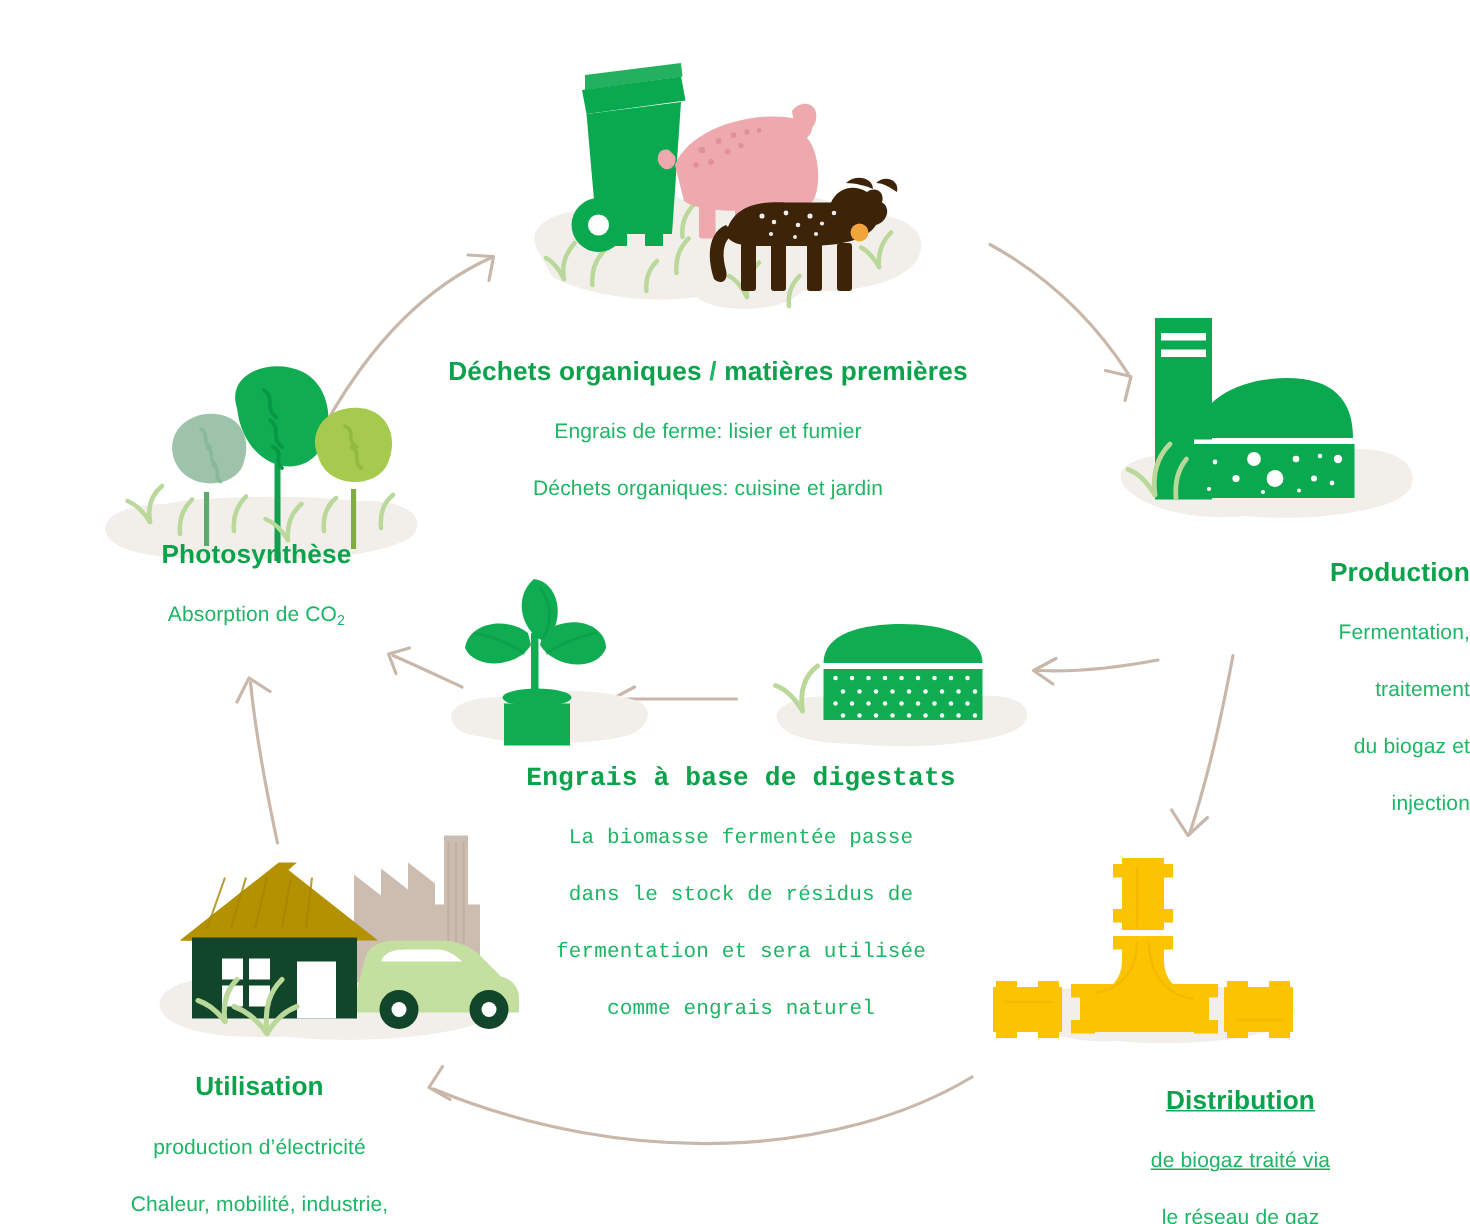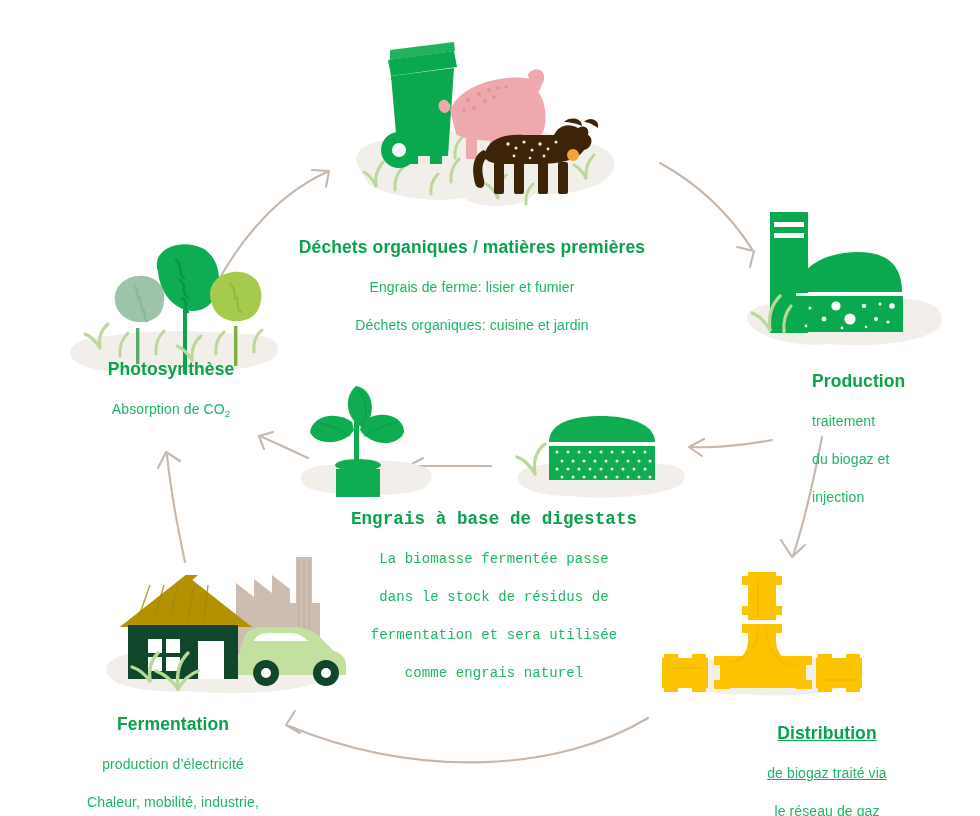--- a/index.html
+++ b/index.html
@@ -22,21 +22,21 @@
   .txt .ttl{
     font-weight:bold;
     color:#0ba24c;
     display:block;
     font-size:17.5px;
     letter-spacing:.1px;
     margin-bottom:1px;
   }
   .txt .ln{display:block;font-size:14px;color:#1db665;letter-spacing:.1px;margin-top:19px;}
   .center-al{text-align:center;}
-  .left-al{text-align:left;}
+  .left-al{text-align:right;}
   .slash{color:#1db665;font-weight:bold;}
   sub{font-size:.68em;vertical-align:-.28em;}
 </style>
 </head>
 <body>
 
 <div id="stage">
 
   <svg id="arrows" viewBox="0 0 980 816">
     <defs>
@@ -411,33 +411,34 @@
   </div>
 
   <div class="txt center-al" style="left:230px;top:236px;width:484px;">
     <span class="ttl"><span>Déchets organiques</span><span class="slash"> / </span><span>matières premières</span></span>
     <span class="ln">Engrais de ferme: lisier et fumier</span>
     <span class="ln">Déchets organiques: cuisine et jardin</span>
   </div>
 
   <div class="txt left-al" style="left:812px;top:370px;width:168px;">
     <span class="ttl">Production</span>
+    <span class="ln">Fermentation,</span>
     <span class="ln">traitement</span>
     <span class="ln">du biogaz et</span>
     <span class="ln">injection</span>
   </div>
 
   <div class="txt center-al" style="left:692px;top:722px;width:270px;text-decoration:underline;">
     <span class="ttl">Distribution</span>
     <span class="ln">de biogaz traité via</span>
     <span class="ln">le réseau de gaz</span>
   </div>
 
   <div class="txt center-al" style="left:6px;top:713px;width:334px;">
-    <span class="ttl">Fermentation</span>
+    <span class="ttl">Utilisation</span>
     <span class="ln">production d’électricité</span>
     <span class="ln">Chaleur, mobilité, industrie,</span>
   </div>
 
   <div class="txt center-al" style="left:36px;top:358px;width:270px;">
     <span class="ttl">Photosynthèse</span>
     <span class="ln"><span>Absorption de CO</span><sub>2</sub></span>
   </div>
 
   <div class="txt center-al" style="left:318px;top:508px;width:352px;font-family:Liberation Mono, monospace;">

